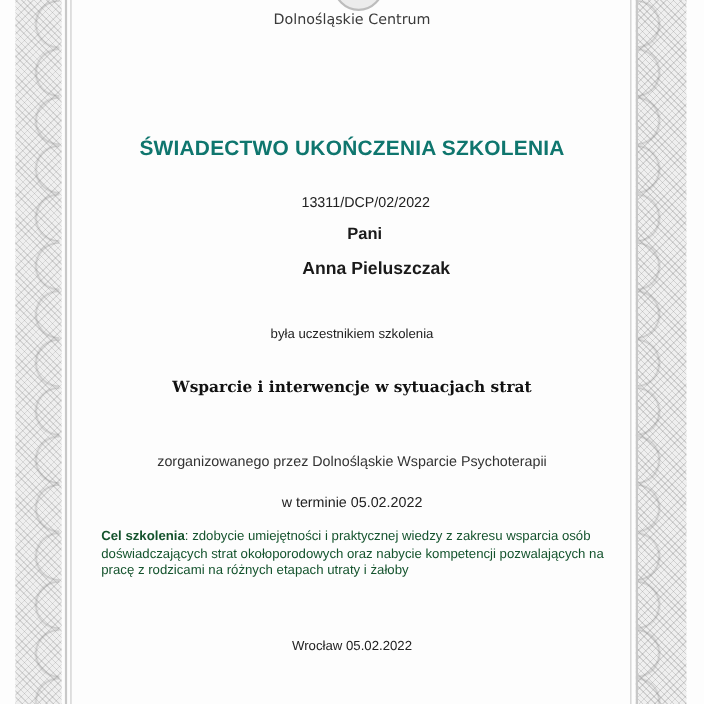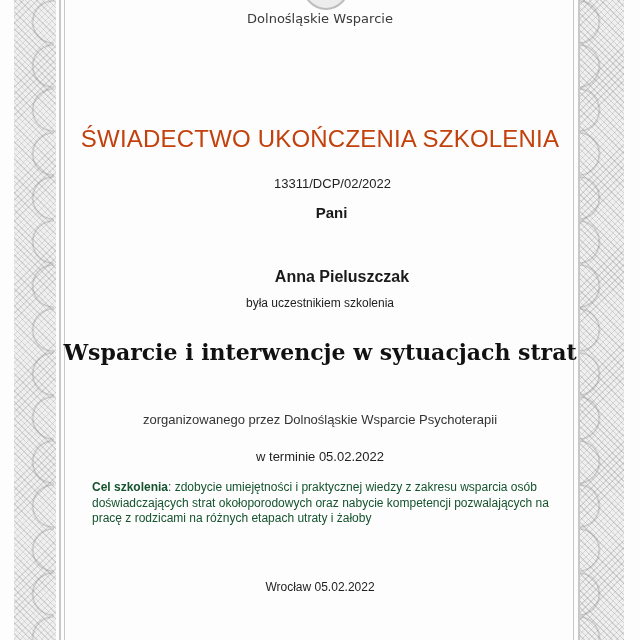--- a/index.html
+++ b/index.html
@@ -29,26 +29,26 @@
     .rule { position: absolute; top: 0; bottom: 0; width: 2px; background: #c8c8c8; }
     .logo {
       position: absolute; left: 303px; top: -36px; width: 42px; height: 42px;
       border-radius: 50%; border: 2px solid #bdbdbd; background: #ececec;
     }
     .org {
       position: absolute; left: 0; right: 0; top: 10px; text-align: center;
       font-family: "DejaVu Sans", sans-serif; font-size: 13px; line-height: 17px; color: #3a3a3a;
     }
     .center { position: absolute; left: 0; right: 0; text-align: center; }
-    .title { top: 125px; font-size: 24px; font-weight: normal; letter-spacing: 0.2px; color: #c2410c; }
+    .title { top: 125px; font-size: 19px; font-weight: bold; letter-spacing: 0.2px; color: #0f766e; }
     .docnum { top: 176px; font-size: 13px; color: #222; margin-left: 25px; }
     .salutation { top: 204px; font-size: 15px; font-weight: bold; margin-left: 23px; }
-    .name { top: 268px; font-size: 16px; font-weight: bold; padding-left: 44px; }
+    .name { top: 236px; font-size: 16px; font-weight: bold; padding-left: 44px; }
     .participant { top: 296px; font-size: 12px; color: #222; }
-    .course { top: 340px; font-family: "DejaVu Serif", serif; font-size: 22px; font-weight: bold; line-height: 25px; color: #111; }
+    .course { top: 340px; font-family: "DejaVu Serif", serif; font-size: 14px; font-weight: bold; line-height: 25px; color: #111; }
     .organizer { top: 412px; font-size: 13px; color: #333; }
     .date-term { top: 449px; font-size: 13px; color: #222; }
     .goal {
       position: absolute; left: 92px; width: 460px; top: 480px;
       font-size: 12px; line-height: 15.5px; color: #14532d;
     }
     .goal b { font-weight: bold; }
     .place-date { top: 580px; font-size: 12px; color: #222; }
   </style>
 </head>
@@ -58,21 +58,21 @@
 <div class="rule" style="left:59px"></div>
 <div class="rule" style="left:64px;width:1px"></div>
 
 <div class="border-strip border-right"></div>
 <div class="rule" style="left:573px;width:1px"></div>
 <div class="rule" style="left:578px"></div>
 
 <div class="logo"></div>
 
 <div class="org">
-  <div>Dolnośląskie Wsparcie</div>
+  <div>Dolnośląskie Centrum</div>
 </div>
 
 <div class="center title">ŚWIADECTWO UKOŃCZENIA SZKOLENIA</div>
 <div class="center docnum">13311/DCP/02/2022</div>
 <div class="center salutation">Pani</div>
 <div class="center name">Anna Pieluszczak</div>
 <div class="center participant">była uczestnikiem szkolenia</div>
 
 <div class="center course">
   <div>Wsparcie i interwencje w sytuacjach strat</div>

